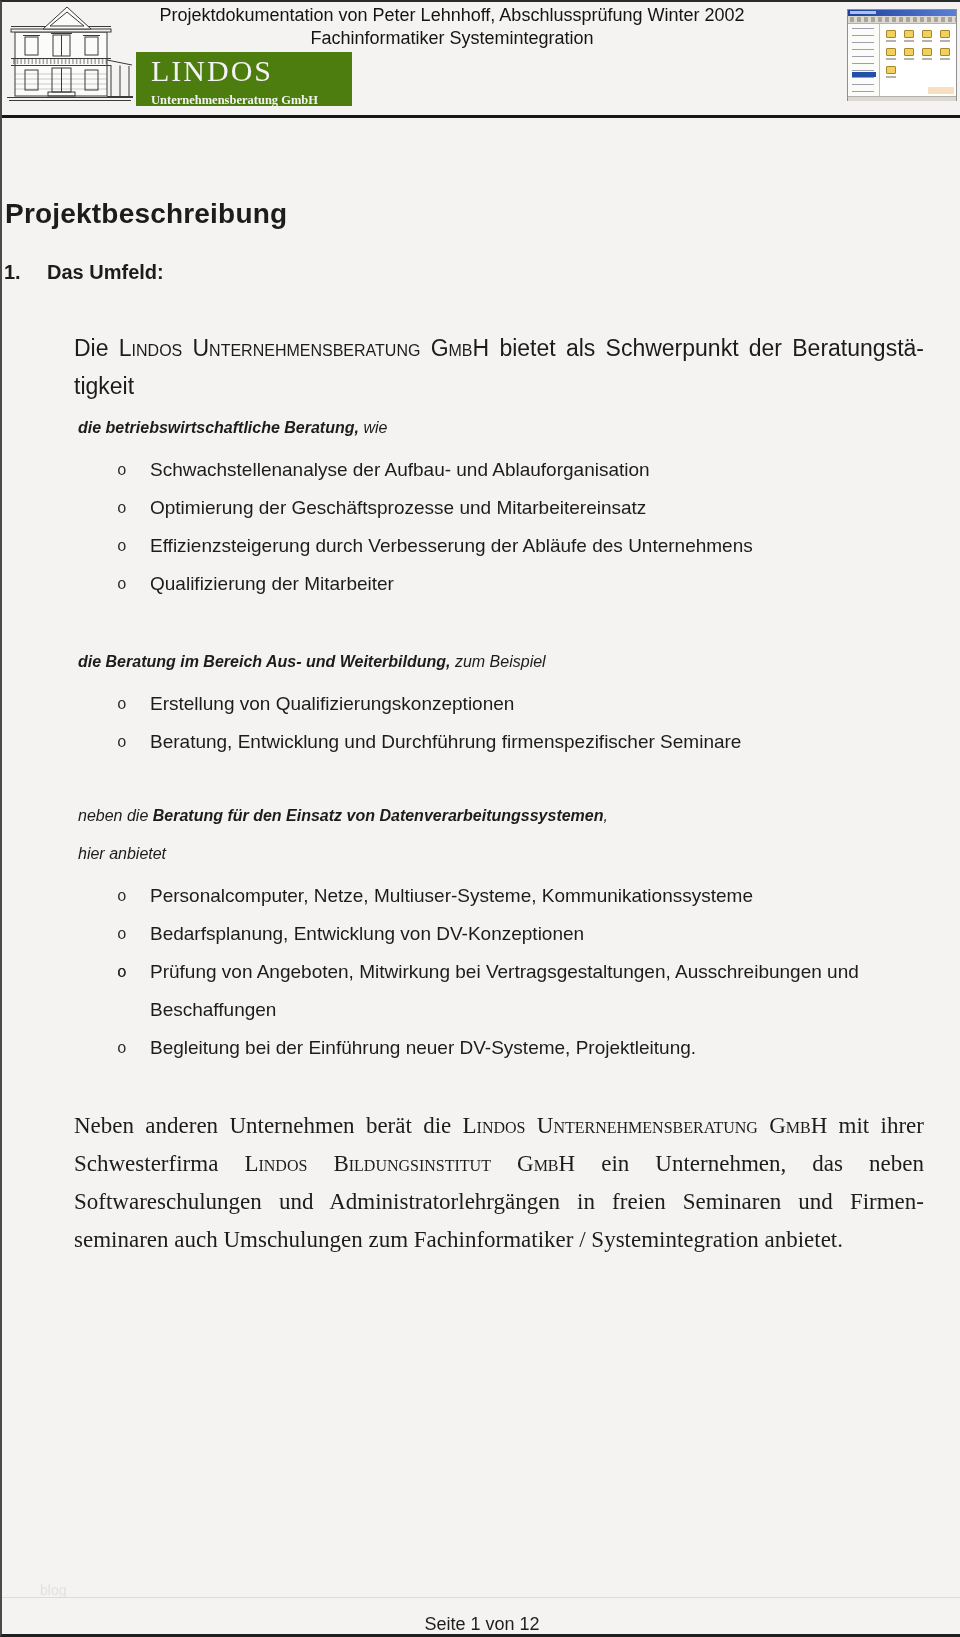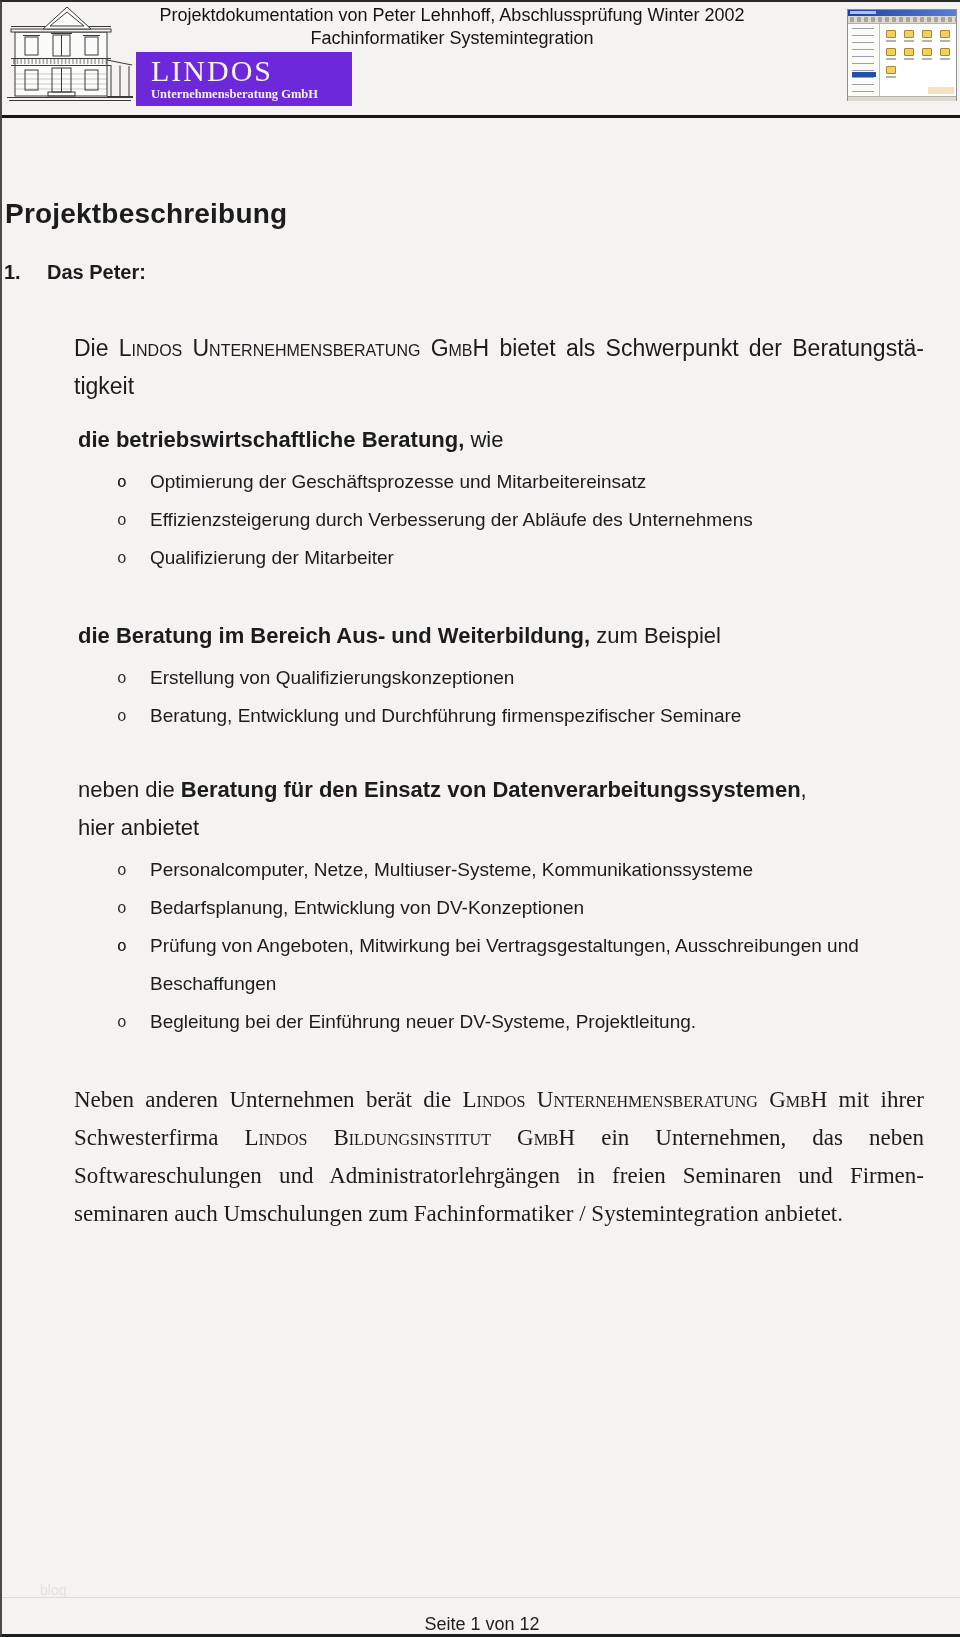--- a/index.html
+++ b/index.html
@@ -16,24 +16,24 @@
     border-bottom:3px solid #1f1f1f;
     overflow:hidden;
   }
 
   
   #hdr { position:absolute; top:0; left:0; width:960px; height:117px; }
   .hdr-title { position:absolute; left:0; top:2px; width:900px; text-align:center;
                font-size:18px; line-height:23px; color:#141414; }
   .building { position:absolute; left:3px; top:2px; width:130px; height:99px; }
   .logo-box { position:absolute; left:134px; top:50px; width:216px; height:54px;
-              background:#6d28d9; padding:3px 0 0 15px;
+              background:#4d7c0f; padding:3px 0 0 15px;
               font-family:"Liberation Serif", serif; color:#f3f3f3; }
   .logo-name { font-size:30px; letter-spacing:2px; line-height:32px; }
-  .logo-sub  { font-size:12.5px; font-weight:bold; line-height:14px; }
+  .logo-sub  { font-size:12.5px; font-weight:bold; line-height:14px;margin-top:6px; }
   .hdr-rule { position:absolute; left:0; top:113px; width:960px; height:3px; background:#161616; }
 
   
   .thumb { position:absolute; right:5px; top:7px; width:110px; height:92px;
            background:#dcd9d3; border:1px solid #8f8f8f; }
   .t-title { height:6px; background:linear-gradient(90deg,#1d3f9e,#5a7fd6); position:relative; }
   .t-title::before { content:""; position:absolute; left:2px; top:1px; width:26px; height:3px; background:#cfe0ff; opacity:.8; }
   .t-tools { height:8px; border-bottom:1px solid #b4b1ab;
              background:repeating-linear-gradient(90deg,#a9a698 0 4px,#dcd9d3 4px 7px);
              background-size:100% 5px; background-position:2px 1px; background-repeat:no-repeat; }
@@ -48,21 +48,21 @@
   .t-mark { position:absolute; right:2px; bottom:2px; width:26px; height:7px;
             background:#e8a24a; opacity:.35; border-radius:1px; }
   .t-status { height:5px; border-top:1px solid #b4b1ab; background:#dcd9d3; }
 
   
   #doc { position:absolute; top:117px; left:0; width:960px; }
   h1 { margin:78px 0 0 3px; font-size:28px; line-height:34px; font-weight:bold; letter-spacing:.2px; }
   .sec { margin:28px 0 0 2px; font-size:20px; line-height:26px; font-weight:bold; }
   .sec-num { display:inline-block; width:43px; }
   .para { margin:44px 38px 0 72px; font-size:23px; line-height:38px; text-align:justify; }
-  .subhead { margin:16px 38px 0 76px; font-size:22px; line-height:38px; }
+  .subhead { margin:4px 38px 0 76px; font-size:16px; line-height:38px;font-style:italic; }
   .gap-md { margin-top:40px; }
   .gap-sm { margin-top:36px; }
   ul.olist { margin:4px 38px 0 115px; list-style:none; }
   ul.olist li { position:relative; padding-left:33px; font-size:19px; line-height:38px; }
   .bullet { position:absolute; left:0; top:1px; font-family:"Liberation Mono", monospace; font-size:16px; color:#2a2a2a; }
   .sc { font-variant:small-caps; font-variant-caps:small-caps; }
   .closing { margin-top:40px;font-family:Liberation Serif, serif; }
 
   
   .wmark { position:absolute; left:38px; top:1580px; font-size:14px; color:#e3e2e0; }
@@ -149,29 +149,29 @@
     </div>
 
     <div class="hdr-rule"></div>
   </div>
 
   <div id="doc">
 
     <h1>Projektbeschreibung</h1>
 
     <div class="sec">
-      <span class="sec-num">1.</span><span>Das Peter:</span>
+      <span class="sec-num">1.</span><span>Das Umfeld:</span>
     </div>
 
     <p class="para"><span>Die </span><span class="sc">Lindos Unternehmensberatung GmbH</span><span> bietet als Schwerpunkt der Beratungstä­tigkeit</span></p>
 
     <p class="subhead"><b>die betriebswirtschaftliche Beratung,</b><span> wie</span></p>
 
     <ul class="olist">
-      <li><span class="bullet">o</span></li>
+      <li><span class="bullet">o</span><span>Schwachstellenanalyse der Aufbau- und Ablauforganisation</span></li>
       <li><span class="bullet">o</span><span>Optimierung der Geschäftsprozesse und Mitarbeitereinsatz</span></li>
       <li><span class="bullet">o</span><span>Effizienzsteigerung durch Verbesserung der Abläufe des Unternehmens</span></li>
       <li><span class="bullet">o</span><span>Qualifizierung der Mitarbeiter</span></li>
     </ul>
 
     <p class="subhead gap-md"><b>die Beratung im Bereich Aus- und Weiterbildung,</b><span> zum Beispiel</span></p>
 
     <ul class="olist">
       <li><span class="bullet">o</span><span>Erstellung von Qualifizierungskonzeptionen</span></li>
       <li><span class="bullet">o</span><span>Beratung, Entwicklung und Durchführung firmenspezifischer Seminare</span></li>

